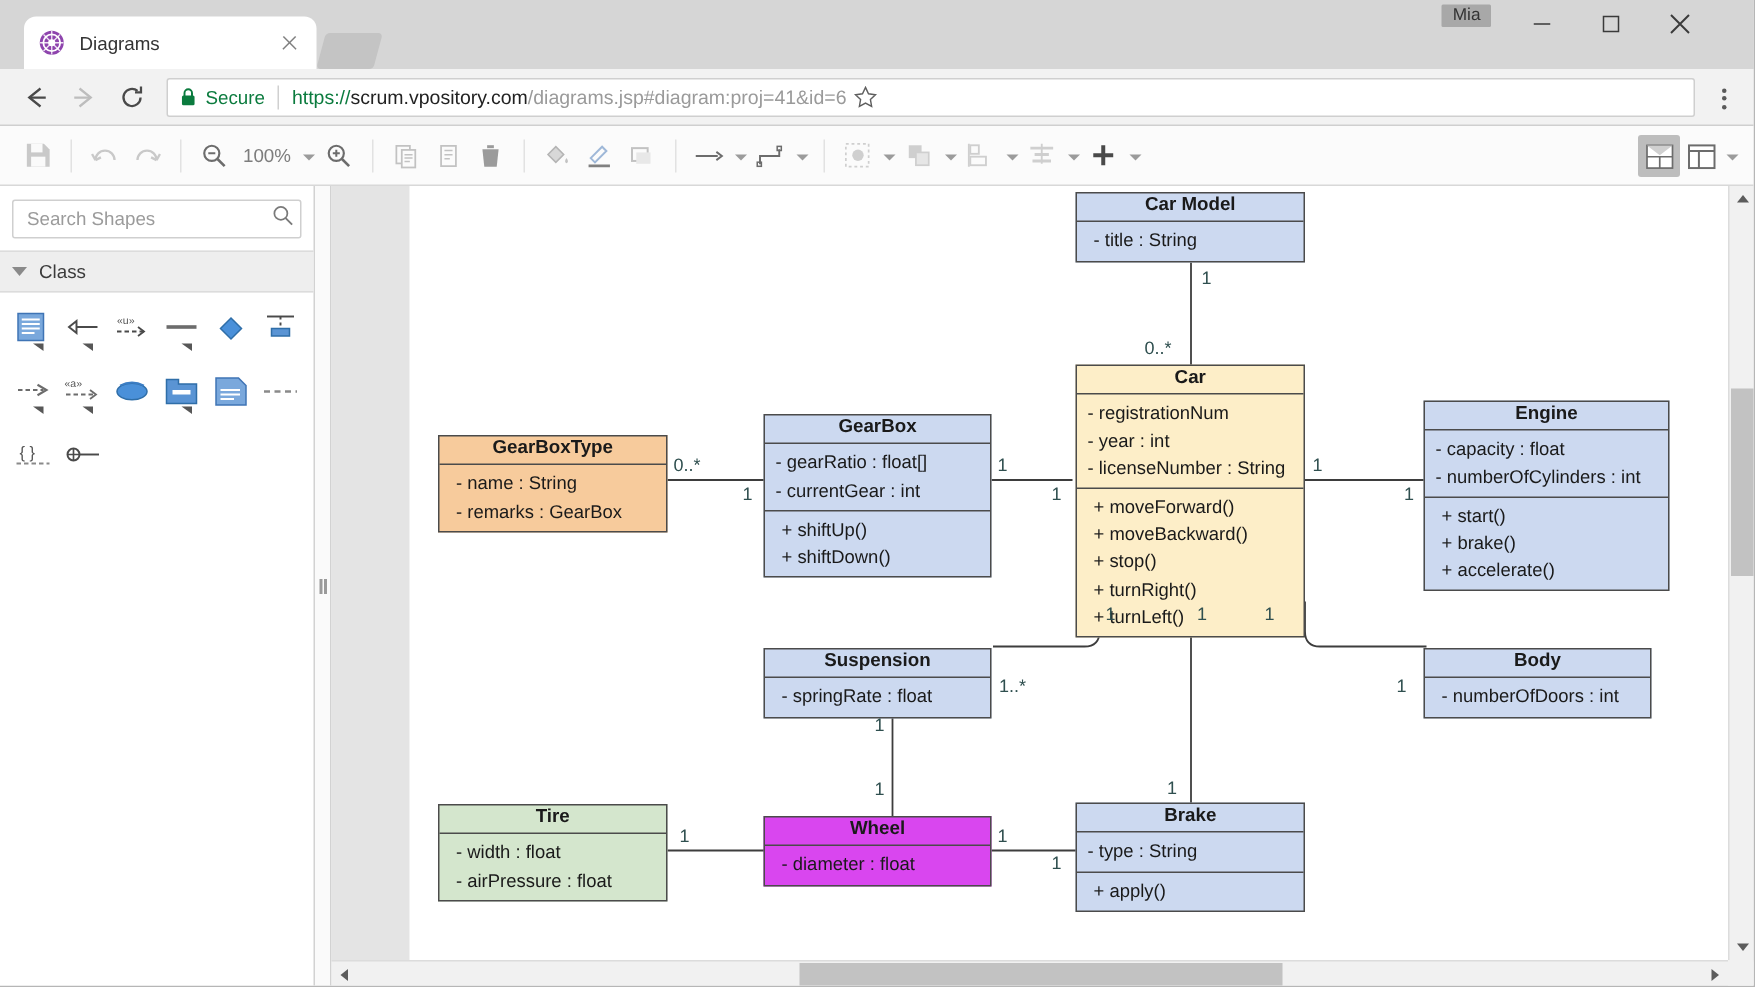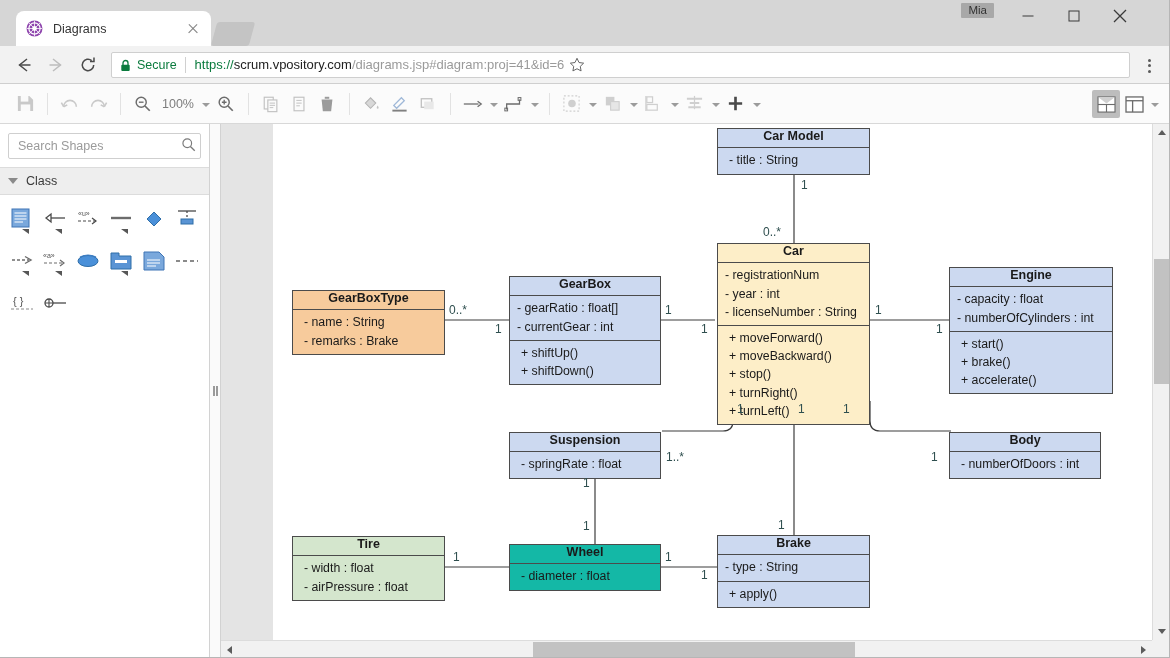--- a/index.html
+++ b/index.html
@@ -587,21 +587,21 @@
             <div>+ stop()</div>
             <div>+ turnRight()</div>
             <div>+ turnLeft()</div>
           </div>
         </div>
 
         <div class="uml-box" style="left:19px; top:166px; width:153px; background:#f7cb9c;">
           <div class="uml-hdr">GearBoxType</div>
           <div class="uml-sec">
             <div>- name : String</div>
-            <div>- remarks : Brake</div>
+            <div>- remarks : GearBox</div>
           </div>
         </div>
 
         <div class="uml-box" style="left:236px; top:152px; width:152px; background:#ccd9f0;">
           <div class="uml-hdr">GearBox</div>
           <div class="uml-sec">
             <div>- gearRatio : float[]</div>
             <div>- currentGear : int</div>
           </div>
           <div class="uml-sec">
@@ -638,21 +638,21 @@
         </div>
 
         <div class="uml-box" style="left:19px; top:412px; width:153px; background:#d4e6cd;">
           <div class="uml-hdr">Tire</div>
           <div class="uml-sec">
             <div>- width : float</div>
             <div>- airPressure : float</div>
           </div>
         </div>
 
-        <div class="uml-box" style="left:236px; top:420px; width:152px; background:#14b8a6;">
+        <div class="uml-box" style="left:236px; top:420px; width:152px; background:#d946ef;">
           <div class="uml-hdr">Wheel</div>
           <div class="uml-sec">
             <div>- diameter : float</div>
           </div>
         </div>
 
         <div class="uml-box" style="left:444px; top:411px; width:153px; background:#ccd9f0;">
           <div class="uml-hdr">Brake</div>
           <div class="uml-sec">
             <div>- type : String</div>

